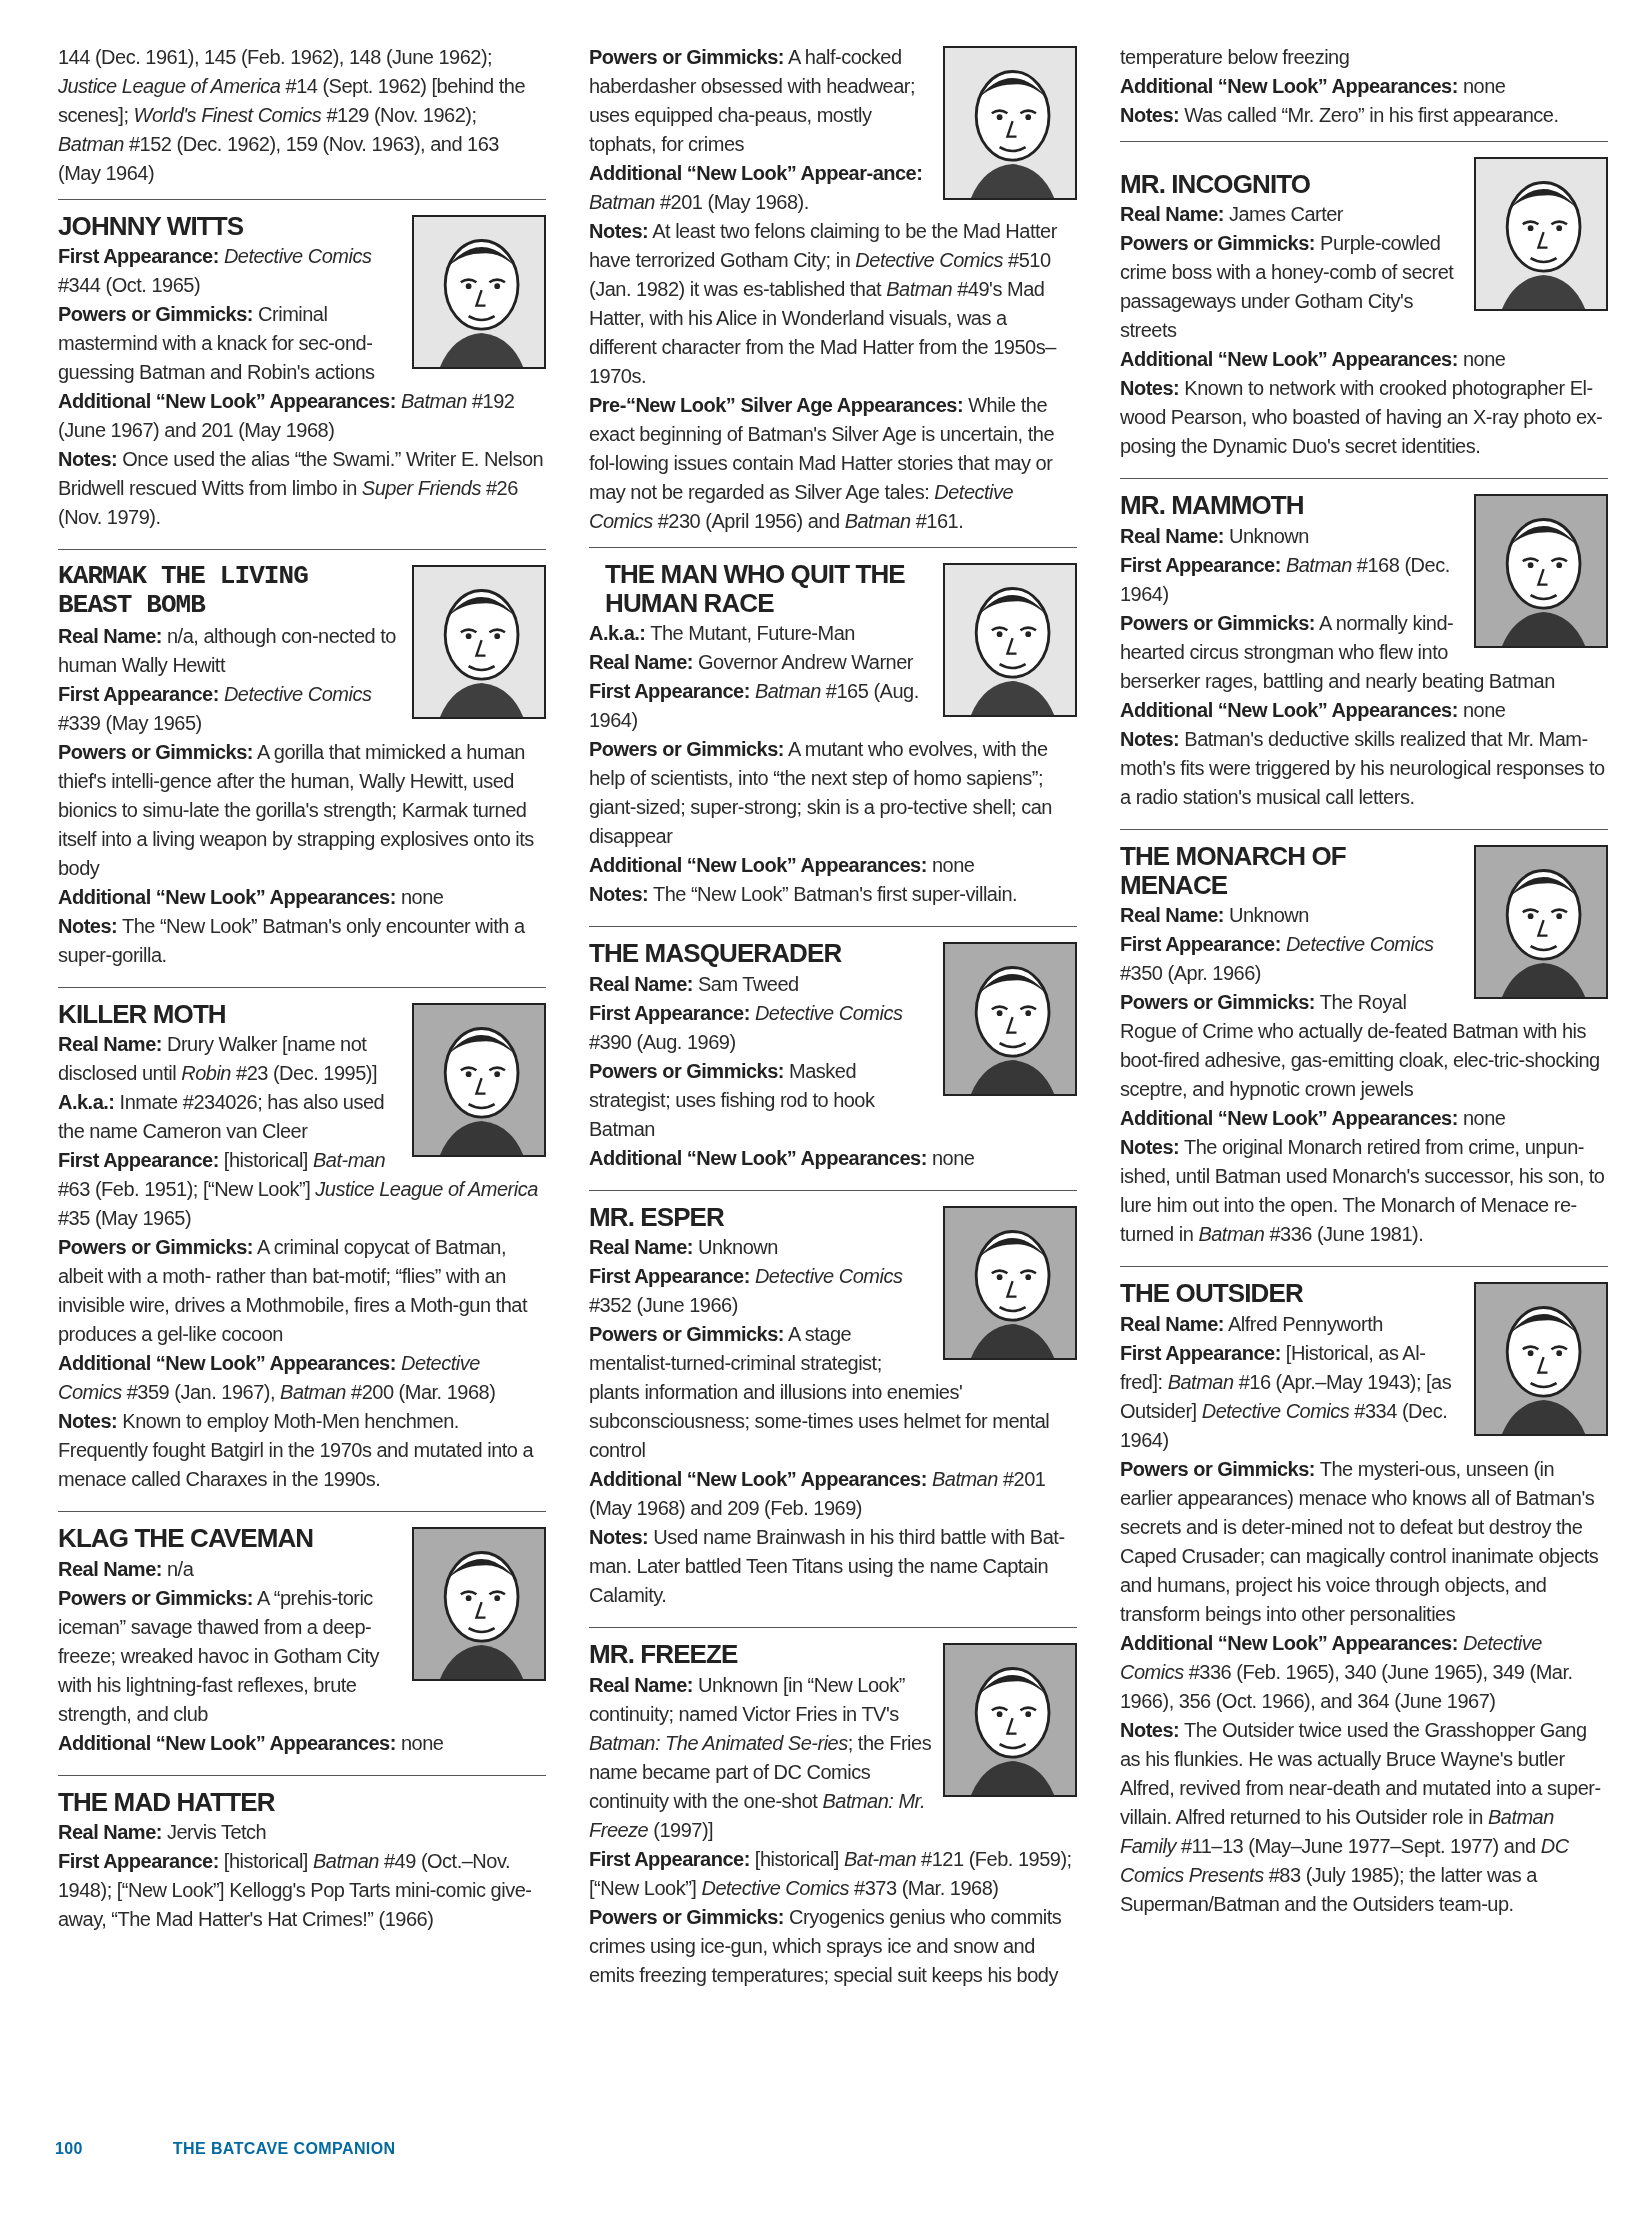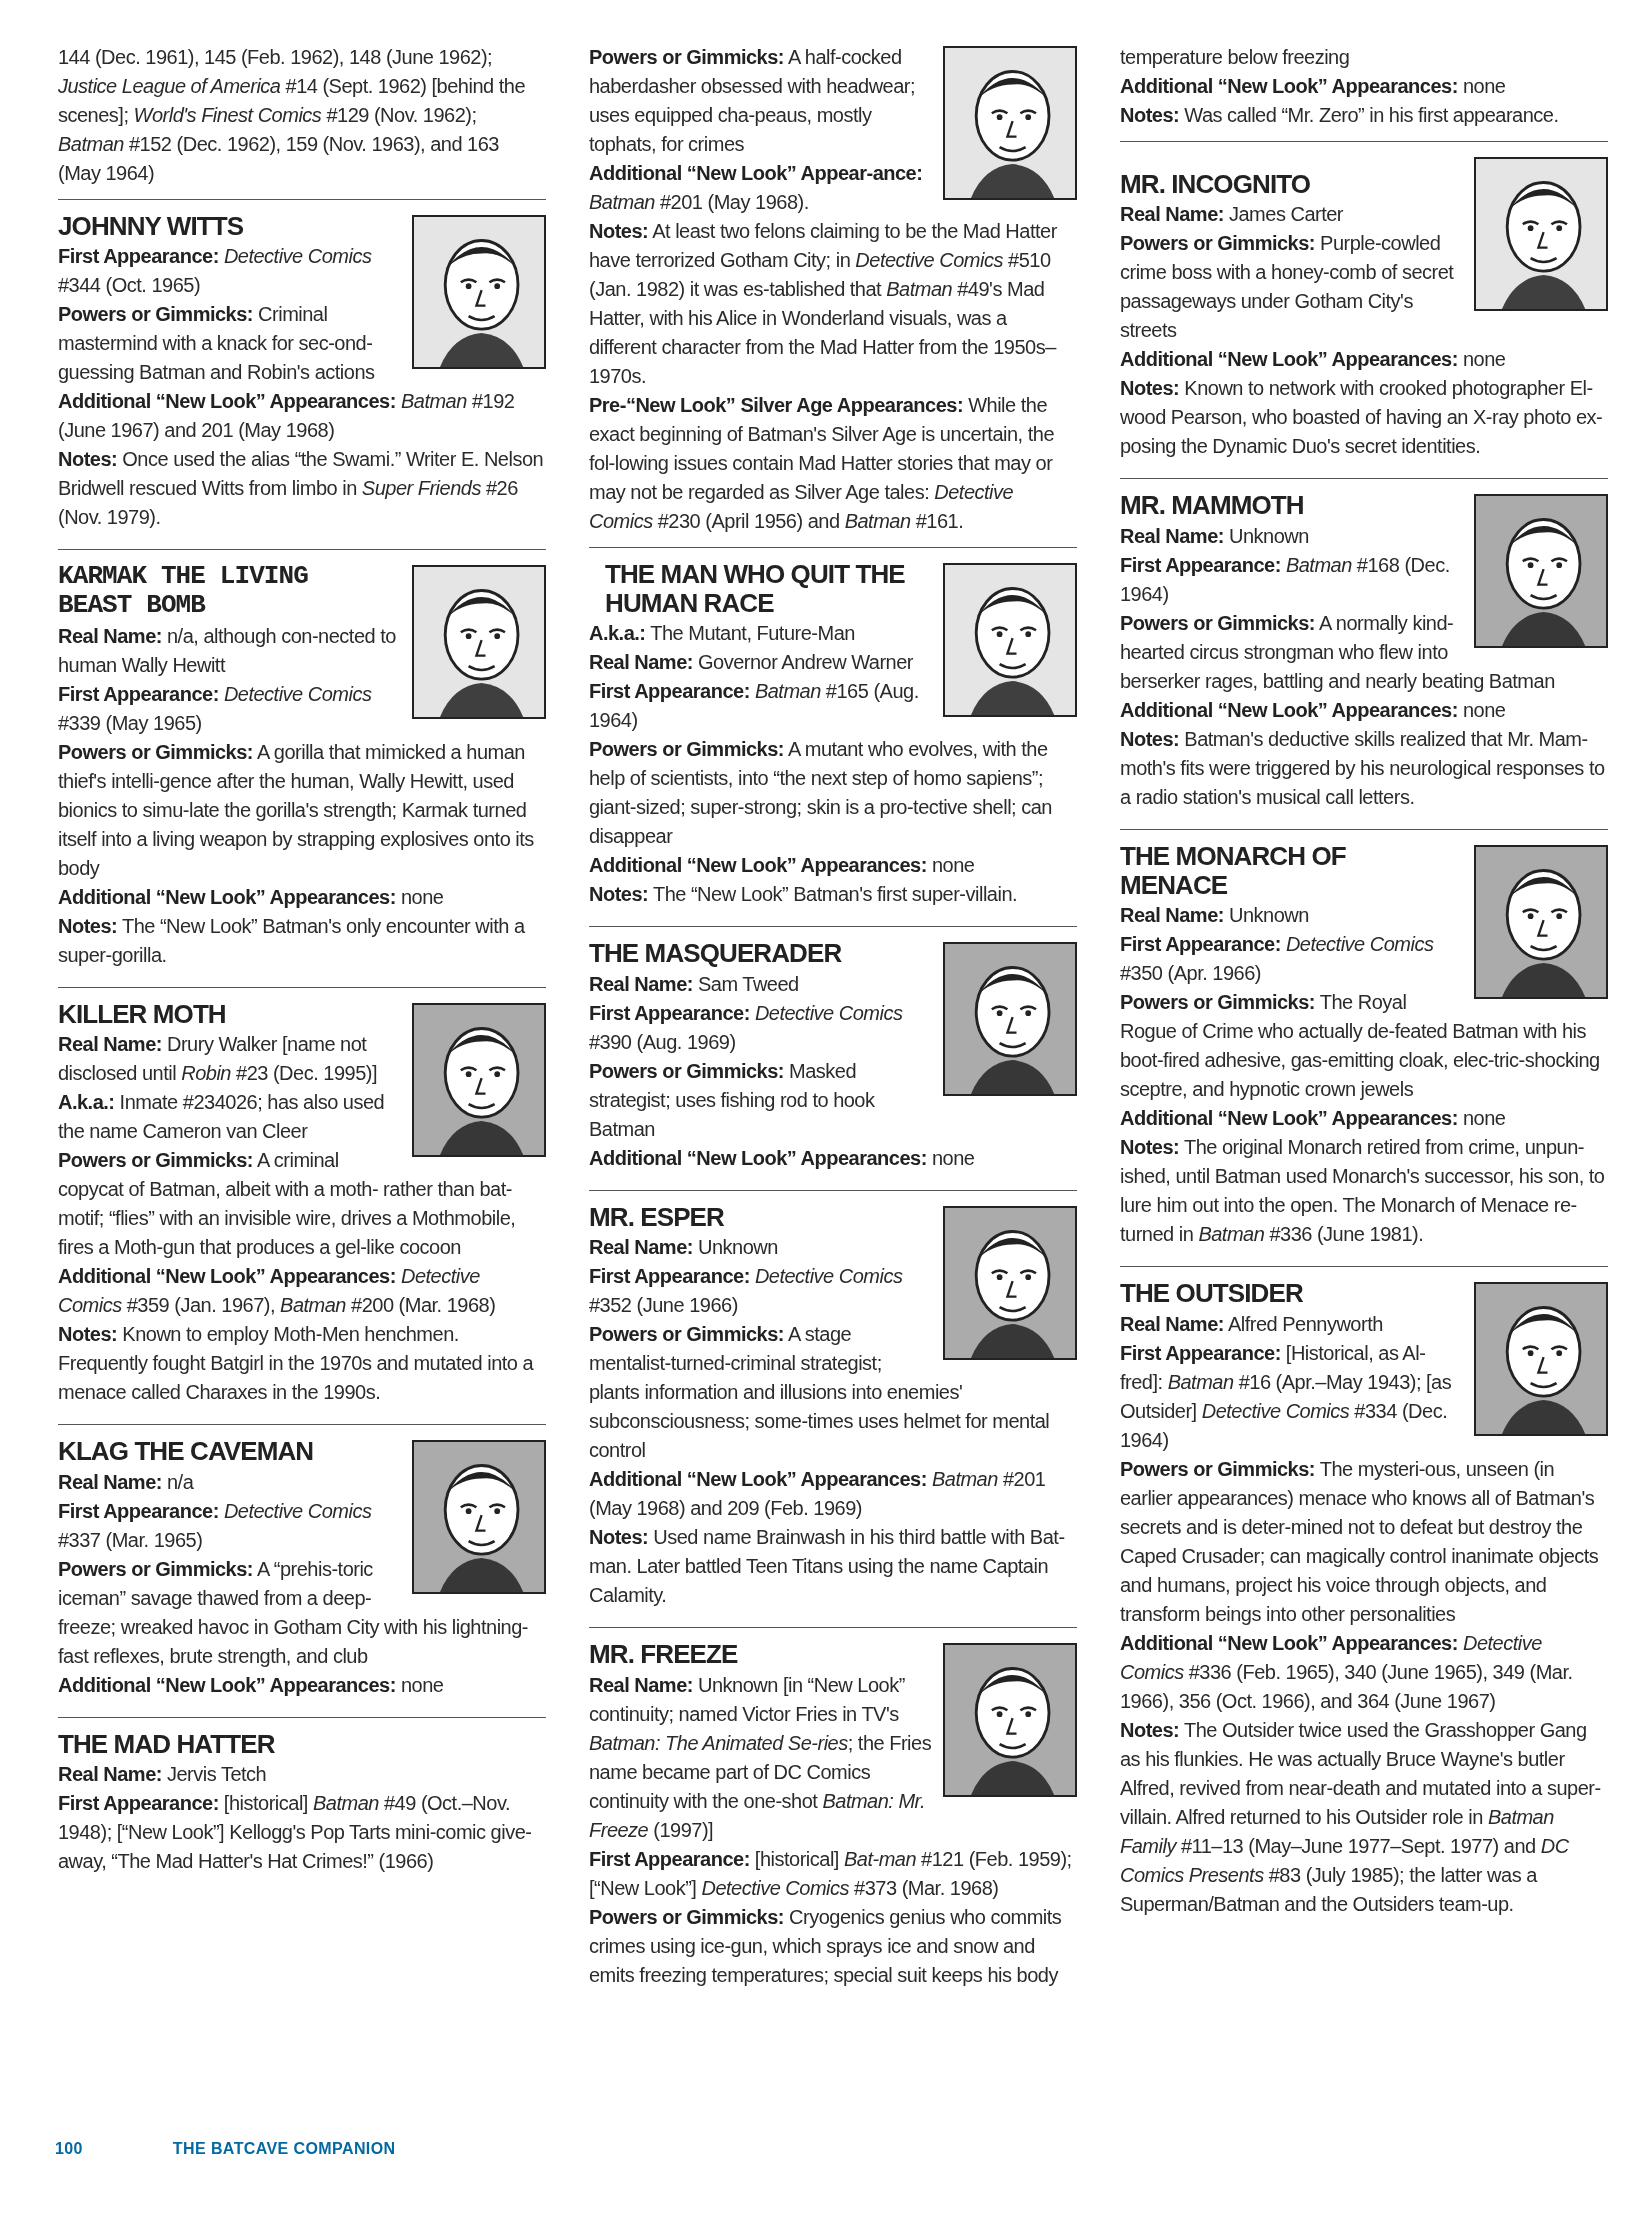--- a/index.html
+++ b/index.html
@@ -122,20 +122,21 @@
     <circle cx="42" cy="53" r="2.2" fill="#222"></circle>
           <circle cx="64" cy="53" r="2.2" fill="#222"></circle>
     <path d="M52 56 l-4 12 h7" stroke="#222" stroke-width="1.8" fill="none"></path>
     <path d="M42 76 q10 6 20 0" stroke="#222" stroke-width="2" fill="none"></path>
     <path d="M20 115 q10 -24 32 -26 q22 2 32 26Z" fill="#222" opacity="0.85"></path>
   </svg>
 </div>
       <div class="entry-title" style="max-width: 335px;">KILLER MOTH</div>
       <span class="field"><span class="field-label">Real Name:</span><span> Drury Walker [name not disclosed until </span><em>Robin</em><span> #23 (Dec. 1995)]</span></span>
       <span class="field"><span class="field-label">A.k.a.:</span><span> Inmate #234026; has also used the name Cameron van Cleer</span></span>
+      <span class="field"><span class="field-label">First Appearance:</span><span> [historical] </span><em>Bat-man</em><span> #63 (Feb. 1951); [“New Look”] </span><em>Justice League of America</em><span> #35 (May 1965)</span></span>
       <span class="field"><span class="field-label">Powers or Gimmicks:</span><span> A criminal copycat of Batman, albeit with a moth- rather than bat-motif; “flies” with an invisible wire, drives a Mothmobile, fires a Moth-gun that produces a gel-like cocoon</span></span>
       <span class="field"><span class="field-label">Additional “New Look” Appearances:</span><span> </span><em>Detective Comics</em><span> #359 (Jan. 1967), </span><em>Batman</em><span> #200 (Mar. 1968)</span></span>
       <span class="field"><span class="field-label">Notes:</span><span> Known to employ Moth-Men henchmen. Frequently fought Batgirl in the 1970s and mutated into a menace called Charaxes in the 1990s.</span></span>
       <div class="clear"></div>
     </div>
     <div class="entry">
       <div class="portrait tone" aria-label="klag-portrait">
   <svg viewBox="0 0 100 115" preserveAspectRatio="none">
     <rect x="0" y="0" width="100" height="115" fill="currentColor" opacity="0.12"></rect>
     <ellipse cx="52" cy="52" rx="28" ry="34" fill="#fff" stroke="#222" stroke-width="2.2"></ellipse>
@@ -143,21 +144,20 @@
     <path d="M36 50 q6 -4 12 0 M58 50 q6 -4 12 0" stroke="#222" stroke-width="2" fill="none"></path>
     <circle cx="42" cy="53" r="2.2" fill="#222"></circle>
           <circle cx="64" cy="53" r="2.2" fill="#222"></circle>
     <path d="M52 56 l-4 12 h7" stroke="#222" stroke-width="1.8" fill="none"></path>
     <path d="M42 76 q10 6 20 0" stroke="#222" stroke-width="2" fill="none"></path>
     <path d="M20 115 q10 -24 32 -26 q22 2 32 26Z" fill="#222" opacity="0.85"></path>
   </svg>
 </div>
       <div class="entry-title" style="max-width: 335px;">KLAG THE CAVEMAN</div>
       <span class="field"><span class="field-label">Real Name:</span><span> n/a</span></span>
-      <span class="field"><span class="field-label">First Appearance:</span><span> </span><em>Detective Comics</em><span> #337 (Mar. 1965)</span></span>
       <span class="field"><span class="field-label">Powers or Gimmicks:</span><span> A “prehis-toric iceman” savage thawed from a deep-freeze; wreaked havoc in Gotham City with his lightning-fast reflexes, brute strength, and club</span></span>
       <span class="field"><span class="field-label">Additional “New Look” Appearances:</span><span> none</span></span>
       <div class="clear"></div>
     </div>
     <div class="entry">
       <div class="entry-title">THE MAD HATTER</div>
       <span class="field"><span class="field-label">Real Name:</span><span> Jervis Tetch</span></span>
       <span class="field"><span class="field-label">First Appearance:</span><span> [historical] </span><em>Batman</em><span> #49 (Oct.–Nov. 1948); [“New Look”] Kellogg's Pop Tarts mini-comic give-away, “The Mad Hatter's Hat Crimes!” (1966)</span></span>
       <div class="clear"></div>
     </div>

